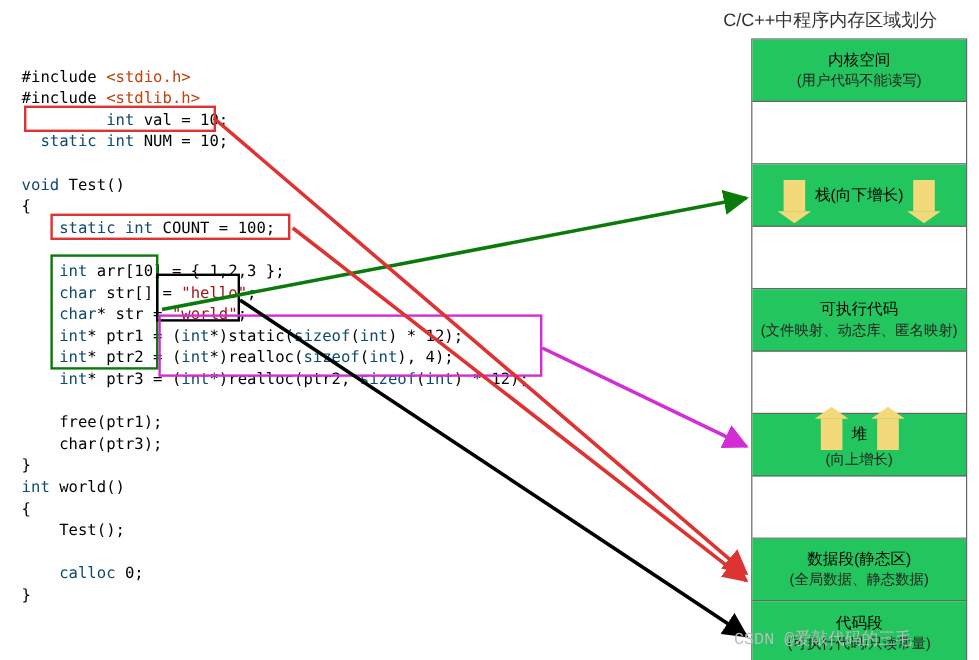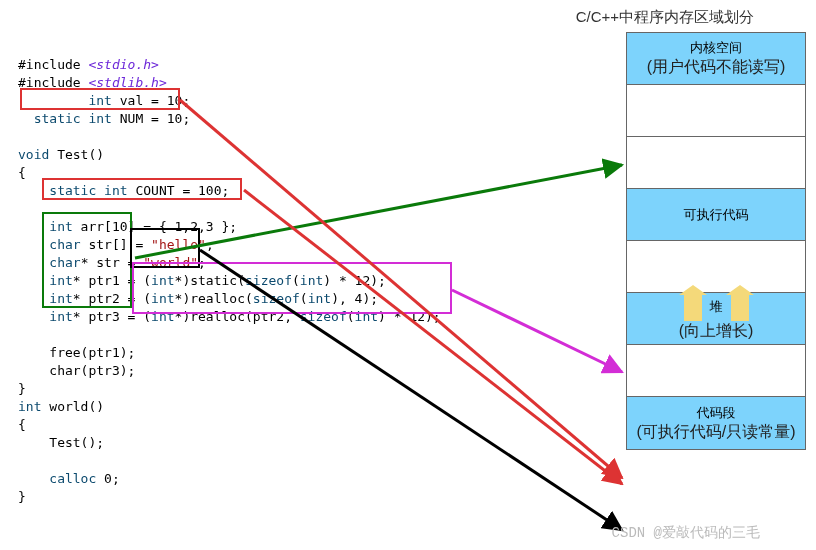--- a/index.html
+++ b/index.html
@@ -1,27 +1,27 @@
 <!DOCTYPE html>
 <html><head>
 <meta charset="utf-8">
 <style>
   * { margin: 0; padding: 0; box-sizing: border-box; }
   body { font-family: Consolas, monospace; font-size: 13px; background: #fff; width: 816px; height: 550px; position: relative; }
-  .title { position: absolute; top: 8px; right: 62px; font-size: 15px; font-family: sans-serif; color: #333; }
+  .title { position: absolute; top: 8px; right: 35px; font-size: 15px; font-family: sans-serif; color: #333; }
   .code { position: absolute; left: 18px; top: 56px; line-height: 18px; }
   .code pre { font-family: Consolas, monospace; white-space: pre; }
   .kw { color: #0c4a6e; }
   .str { color: #a31515; }
-  .hdr { color: #6d28d9; font-style: italic; }
+  .hdr { color: #c2410c; }
   .mem { position: absolute; right: 10px; top: 32px; width: 180px; border: 1px solid #666; }
   .cell { height: 52px; border-bottom: 1px solid #666; display: flex; flex-direction: column; align-items: center; justify-content: center; font-family: sans-serif; font-size: 13px; position: relative; }
   .cell:last-child { border-bottom: none; }
-  .cell .sub { font-size: 16px; color: #222; }
-  .blue { background: #7dd3fc; color: #000; text-align: center; }
+  .cell .sub { font-size: 12px; color: #222; }
+  .blue { background: #22c55e; color: #000; text-align: center; }
   .arrow-down, .arrow-up { width: 18px; height: 26px; display: inline-block; background: #f4d97a; position: relative; margin: 0 8px; vertical-align: middle; }
   .arrow-down::after { content:''; position:absolute; bottom:-10px; left:-5px; border-left:14px solid transparent; border-right:14px solid transparent; border-top:10px solid #f4d97a; }
   .arrow-up::after { content:''; position:absolute; top:-10px; left:-5px; border-left:14px solid transparent; border-right:14px solid transparent; border-bottom:10px solid #f4d97a; }
   .box { position: absolute; border: 2px solid; pointer-events: none; }
   svg.lines { position: absolute; top: 0; left: 0; width: 816px; height: 550px; pointer-events: none; }
   .watermark { position: absolute; bottom: 8px; right: 56px; color: #bbb; font-family: Liberation Mono, monospace; font-size: 14px; }
 </style>
 </head>
 <body>
 
@@ -54,30 +54,38 @@
     <span class="kw">calloc</span><span> 0;</span>
 <span>}</span></pre>
 </div>
 
 <div class="mem">
   <div class="cell blue">
     <div>内核空间</div>
       <div class="sub">(用户代码不能读写)</div>
   </div>
   <div class="cell"></div>
+  <div class="cell blue">
+    <div><span class="arrow-down"></span><span>栈(向下增长)</span><span class="arrow-down"></span></div>
+  </div>
   <div class="cell"></div>
   <div class="cell blue">
     <div>可执行代码</div>
+      <div class="sub">(文件映射、动态库、匿名映射)</div>
   </div>
   <div class="cell"></div>
   <div class="cell blue">
     <div><span class="arrow-up"></span><span>堆</span><span class="arrow-up"></span></div>
     <div class="sub">(向上增长)</div>
   </div>
   <div class="cell"></div>
+  <div class="cell blue">
+    <div>数据段(静态区)</div>
+      <div class="sub">(全局数据、静态数据)</div>
+  </div>
   <div class="cell blue">
     <div>代码段</div>
       <div class="sub">(可执行代码/只读常量)</div>
   </div>
 </div>
 
 <div class="box" style="border-color:#d33; left:20px; top:88px; width:160px; height:22px;"></div>
 <div class="box" style="border-color:#d33; left:42px; top:178px; width:200px; height:22px;"></div>
 <div class="box" style="border-color:#0a7a0a; left:42px; top:212px; width:90px; height:96px;"></div>
 <div class="box" style="border-color:#000; left:130px; top:228px; width:70px; height:40px;"></div>

